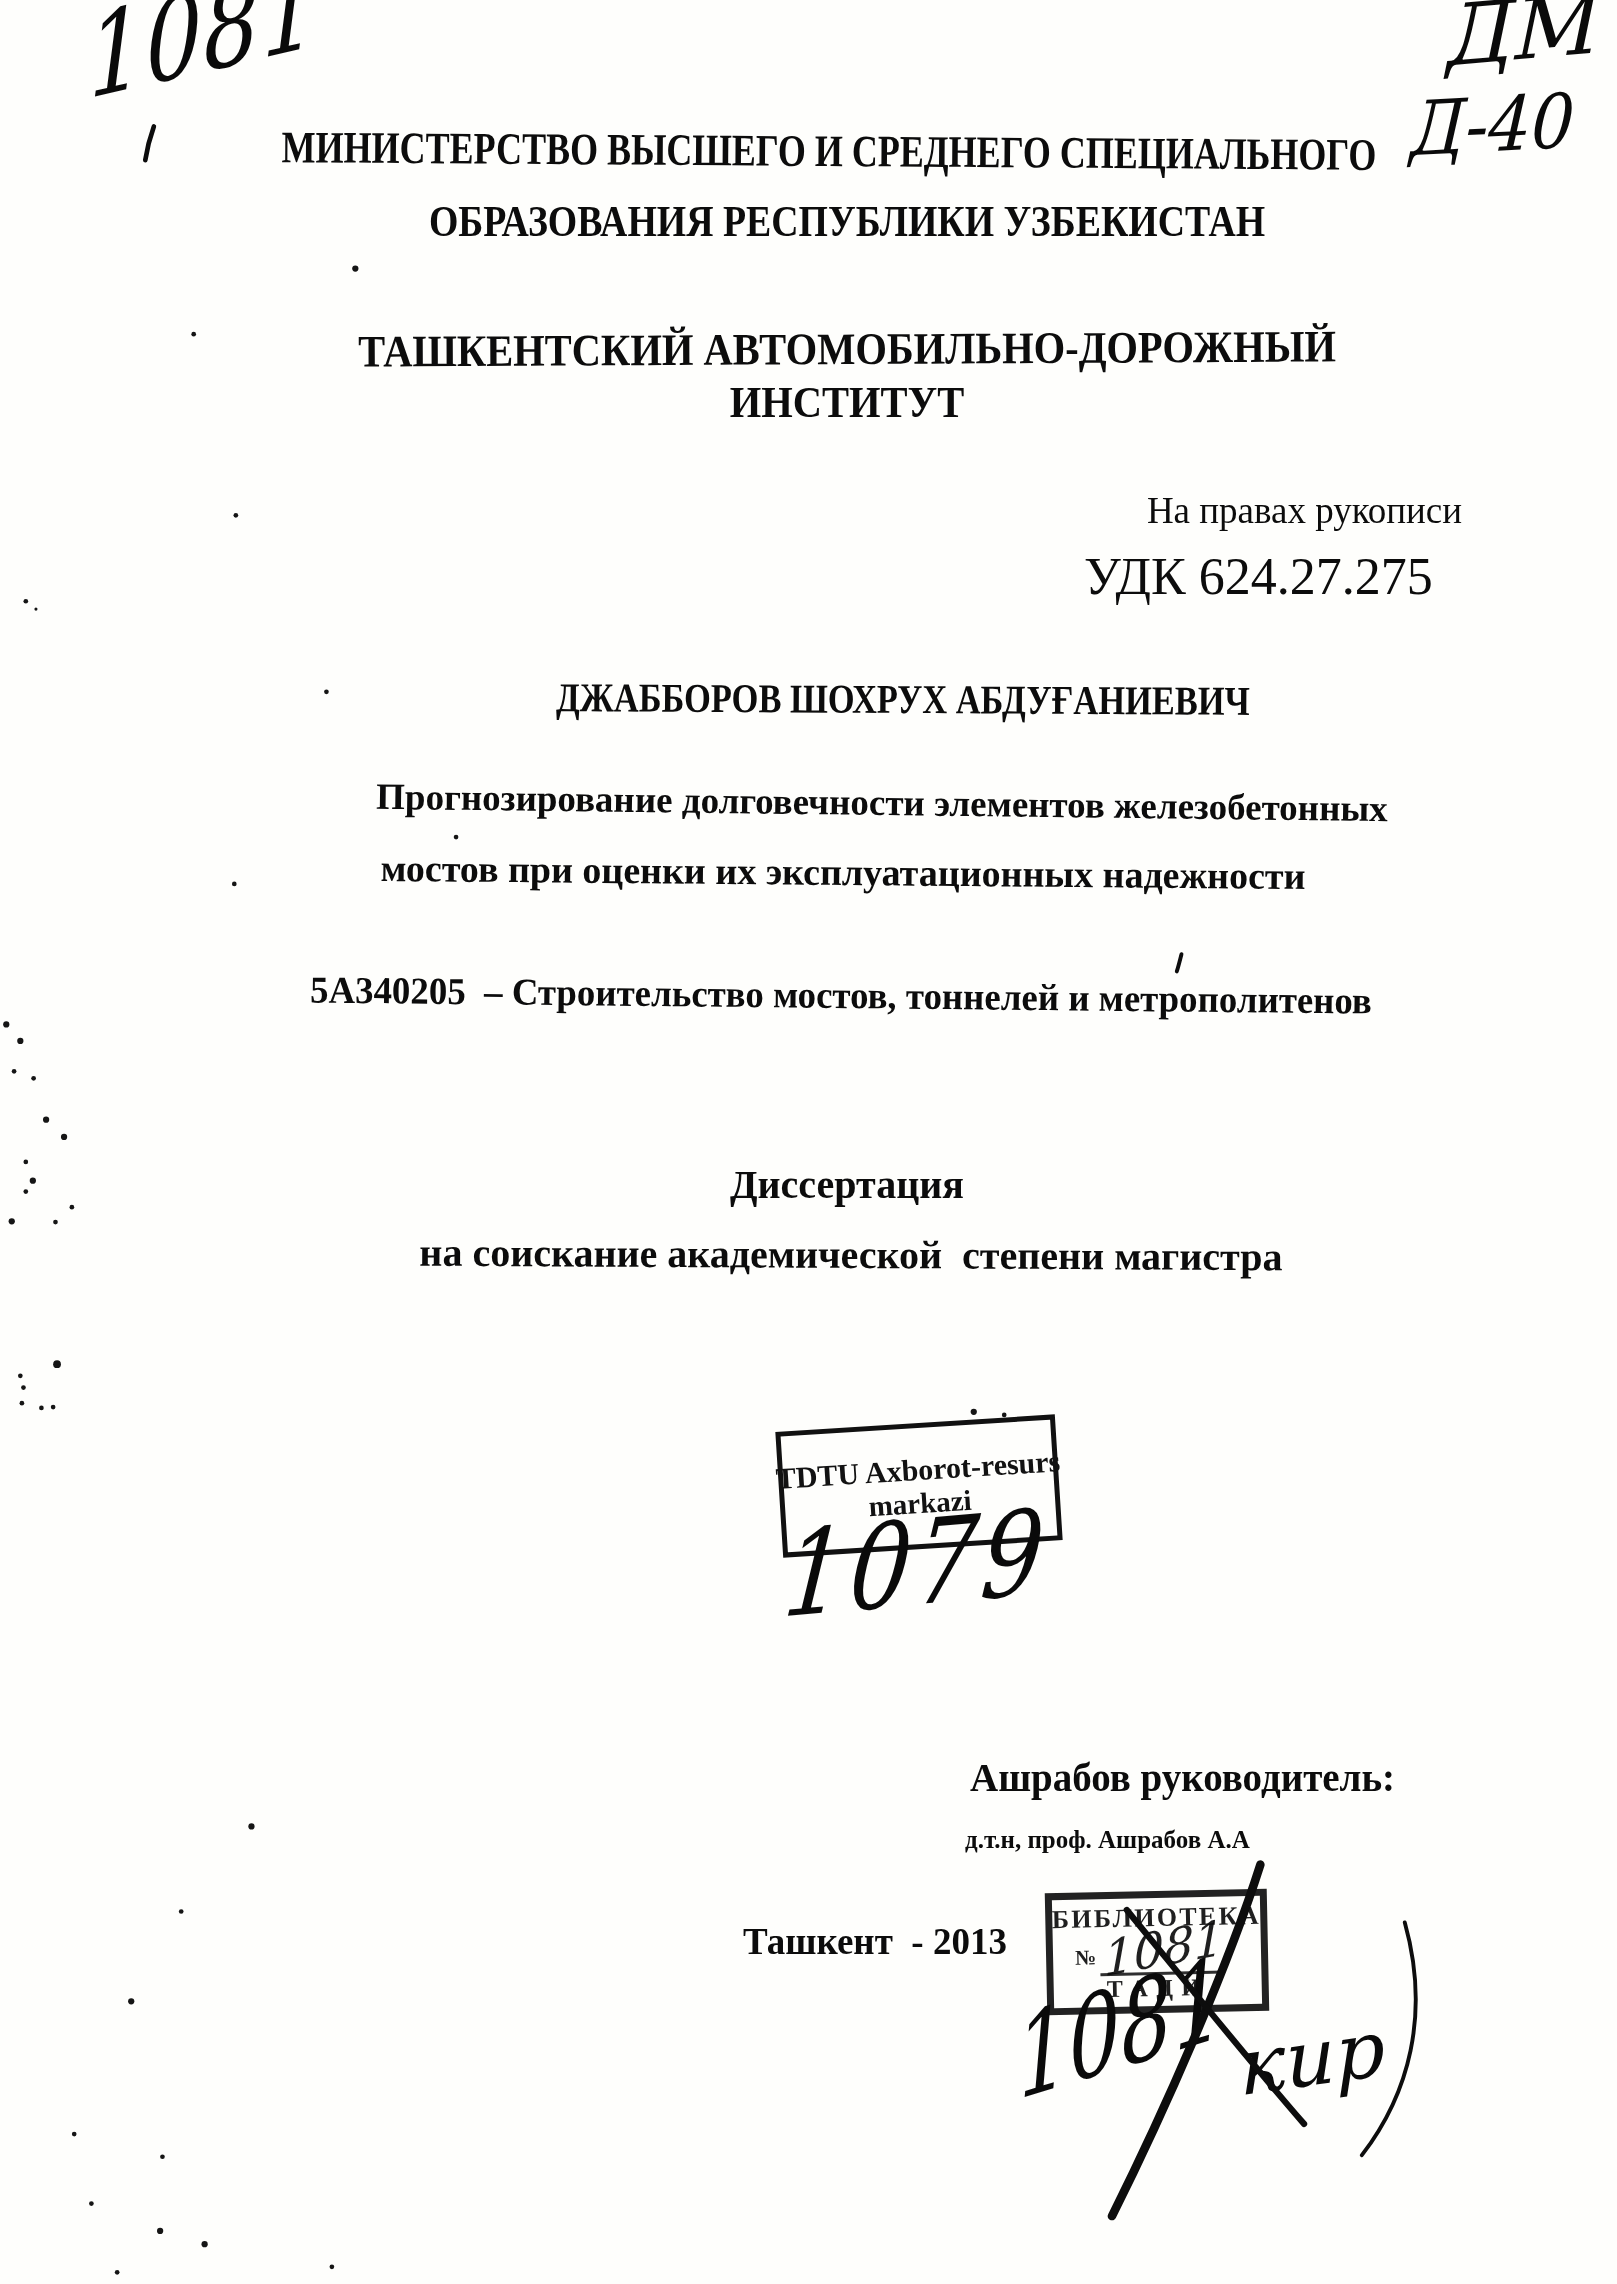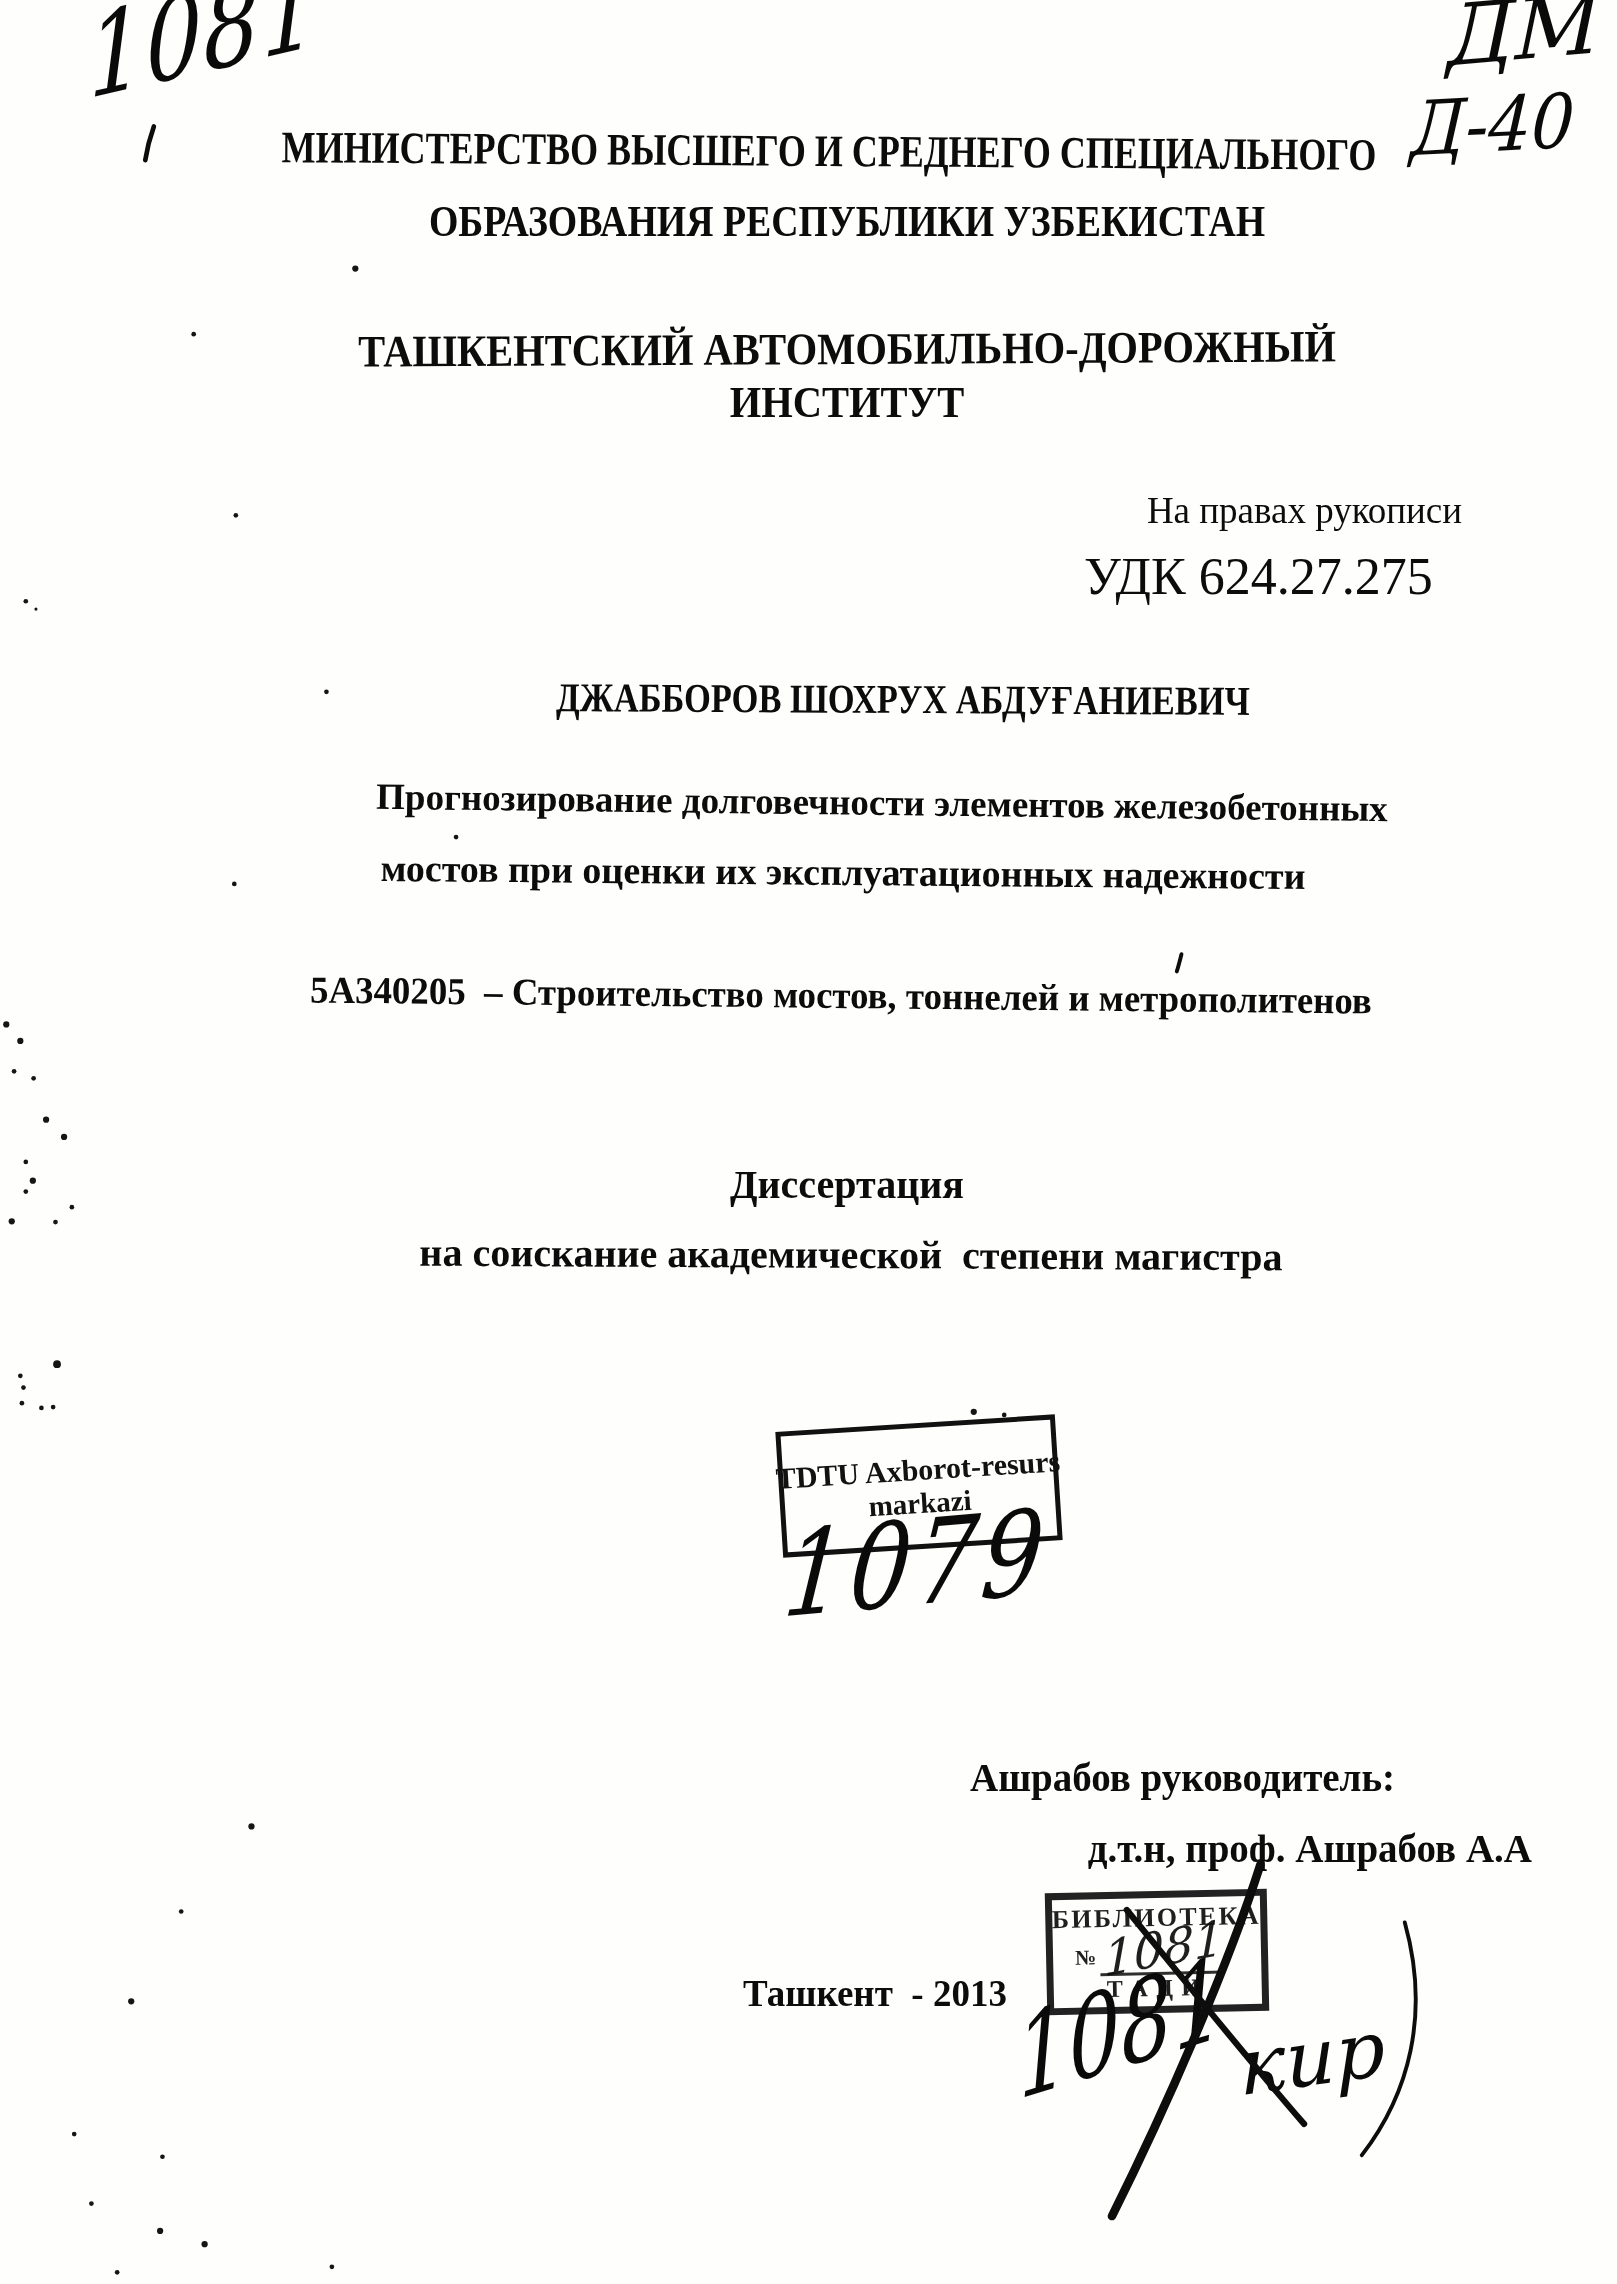--- a/index.html
+++ b/index.html
@@ -42,36 +42,36 @@
   #tdtu-stamp .s2{font-size:29px;font-weight:bold;white-space:pre;}
   
   #hw-top-left{left:87px;top:1.6px;font-size:111px;letter-spacing:1.6px;transform:rotate(-13deg) skewX(-12deg) scaleX(0.82);transform-origin:left top;}
   #hw-dm{left:1448px;top:-6.2px;font-size:84px;transform:rotate(-5deg) skewX(-6deg);transform-origin:left top;}
   #hw-d40{left:1413px;top:92px;font-size:75px;transform:rotate(-3deg) skewX(-6deg) scaleX(0.9);transform-origin:left top;}
   #hw-1079{left:790px;top:1516px;font-size:117px;letter-spacing:6.2px;transform:rotate(-5deg) skewX(-10deg) scaleX(0.82);transform-origin:left top;}
   #hw-bottom-num{left:1014px;top:2004px;font-size:109px;transform:rotate(-17deg) skewX(-14deg) scaleX(0.78);transform-origin:left top;}
   #hw-kir{left:1238px;top:2029px;font-size:78px;transform:rotate(-8deg) skewX(-6deg);transform-origin:left top;}
   
   #supervisor-label{top:1755px;left:970px;width:547px;font-size:39px;font-weight:bold;text-align:left;position:absolute;white-space:pre;}
-  #supervisor-name{top:1826px;left:965px;width:547px;font-size:39px;font-weight:bold;text-align:right;position:absolute;white-space:pre;margin-left:20px;}
+  #supervisor-name{top:1826px;left:965px;width:547px;font-size:25px;font-weight:bold;text-align:left;position:absolute;white-space:pre;}
   
   #library-stamp{
     position:absolute;left:1046px;top:1891px;width:208px;height:108px;
     border:7px solid rgba(10,10,10,0.9);transform:rotate(-1.2deg);
     display:flex;flex-direction:column;align-items:center;
     color:rgba(12,12,12,0.92);
   }
   #library-stamp .t{font-size:26px;font-weight:bold;letter-spacing:2.3px;margin-top:4.7px;white-space:pre;}
   #library-stamp .row{position:relative;height:44px;width:100%;}
   #library-stamp .no{position:absolute;left:22px;top:11px;font-size:21px;font-weight:bold;}
   #library-stamp .uline{position:absolute;left:47px;top:39px;width:123px;border-bottom:3.1px solid rgba(10,10,10,0.85);}
   #library-stamp .hwnum{position:absolute;left:50px;top:-12.5px;font-size:48px;font-family:"DejaVu Serif",serif;font-style:italic;transform:rotate(-9deg) skewX(-10deg);white-space:pre;}
   #library-stamp .org{font-size:24px;font-weight:bold;letter-spacing:8.6px;margin-top:-1.6px;white-space:pre;}
   
-  #city-year{top:1972px;left:743px;width:328px;font-size:37px;font-weight:bold;text-align:left;position:absolute;white-space:pre;}
+  #city-year{top:1920px;left:743px;width:328px;font-size:37px;font-weight:bold;text-align:left;position:absolute;white-space:pre;}
   
   #marks{position:absolute;left:0;top:0;width:1618px;height:2284px;pointer-events:none;}
 </style>
 </head>
 <body>
 
 <div class="page">
 
   <div class="hw" id="hw-top-left">1081</div>
 

